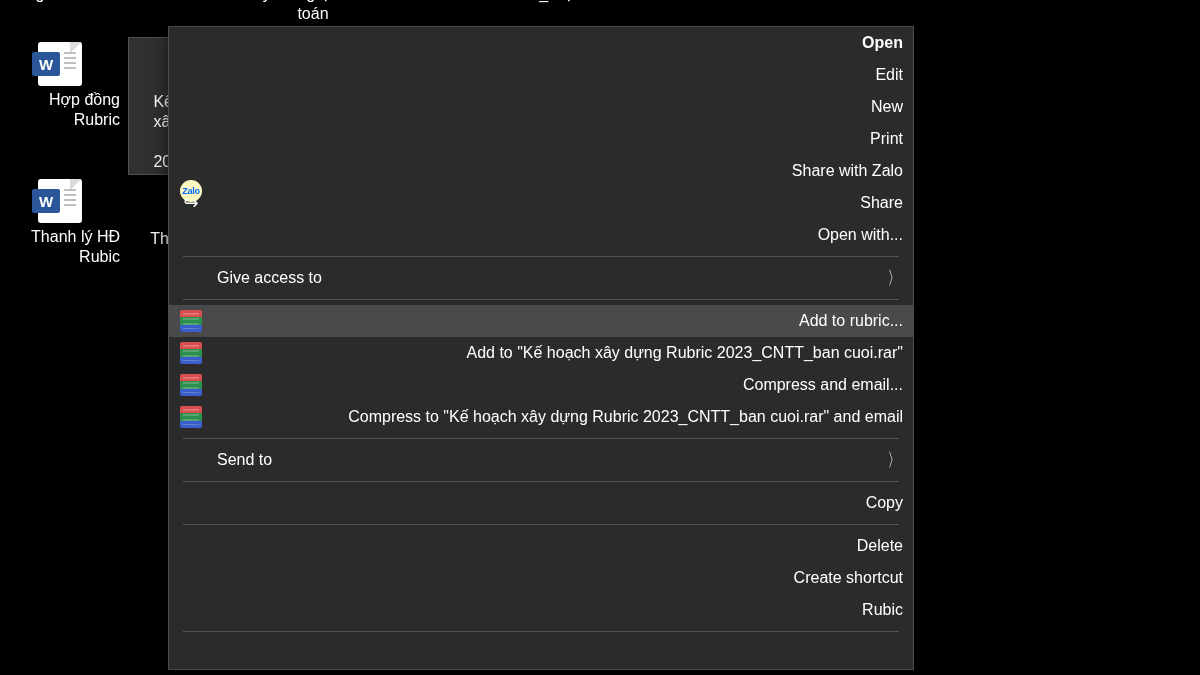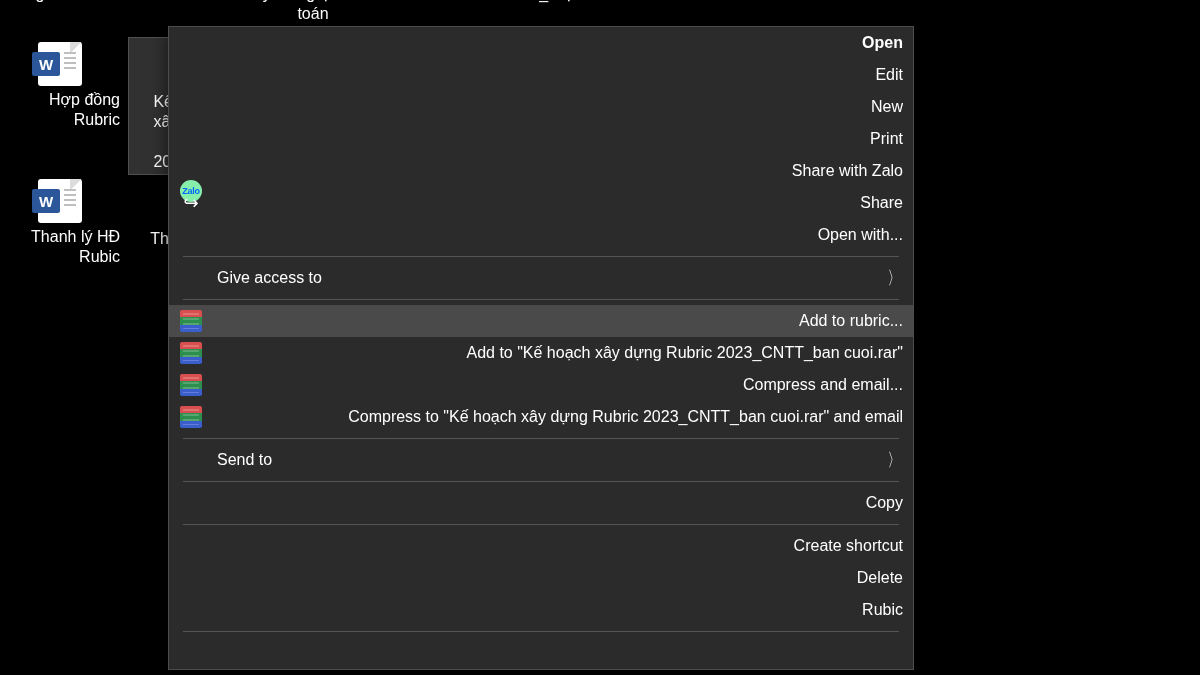--- a/index.html
+++ b/index.html
@@ -127,21 +127,21 @@
     top: 50%;
     transform: translateY(-50%);
     width: 24px; height: 24px;
     display: flex;
     align-items: center;
     justify-content: center;
   }
   .zalo-badge {
     width: 22px;
     height: 22px;
-    background: #86efac;
+    background: #fef9c3;
     border-radius: 50%;
     color: #0068ff;
     font-size: 9px;
     font-weight: bold;
     display: flex;
     align-items: center;
     justify-content: center;
     letter-spacing: -0.2px;
     margin-top: 40px;
   }
@@ -289,23 +289,23 @@
     <div class="cm-item">
       <span>Send to</span>
       <span class="cm-arrow">〉</span>
     </div>
     <div class="cm-sep"></div>
     <div class="cm-item">
       <span>Copy</span>
     </div>
     <div class="cm-sep"></div>
     <div class="cm-item">
+      <span>Delete</span>
+    </div>
+    <div class="cm-item">
       <span>Create shortcut</span>
     </div>
     <div class="cm-item">
-      <span>Delete</span>
-    </div>
-    <div class="cm-item">
       <span>Rubic</span>
     </div>
     <div class="cm-sep"></div>
     <div class="cm-item"></div>
   </div>
 
 </body></html>

